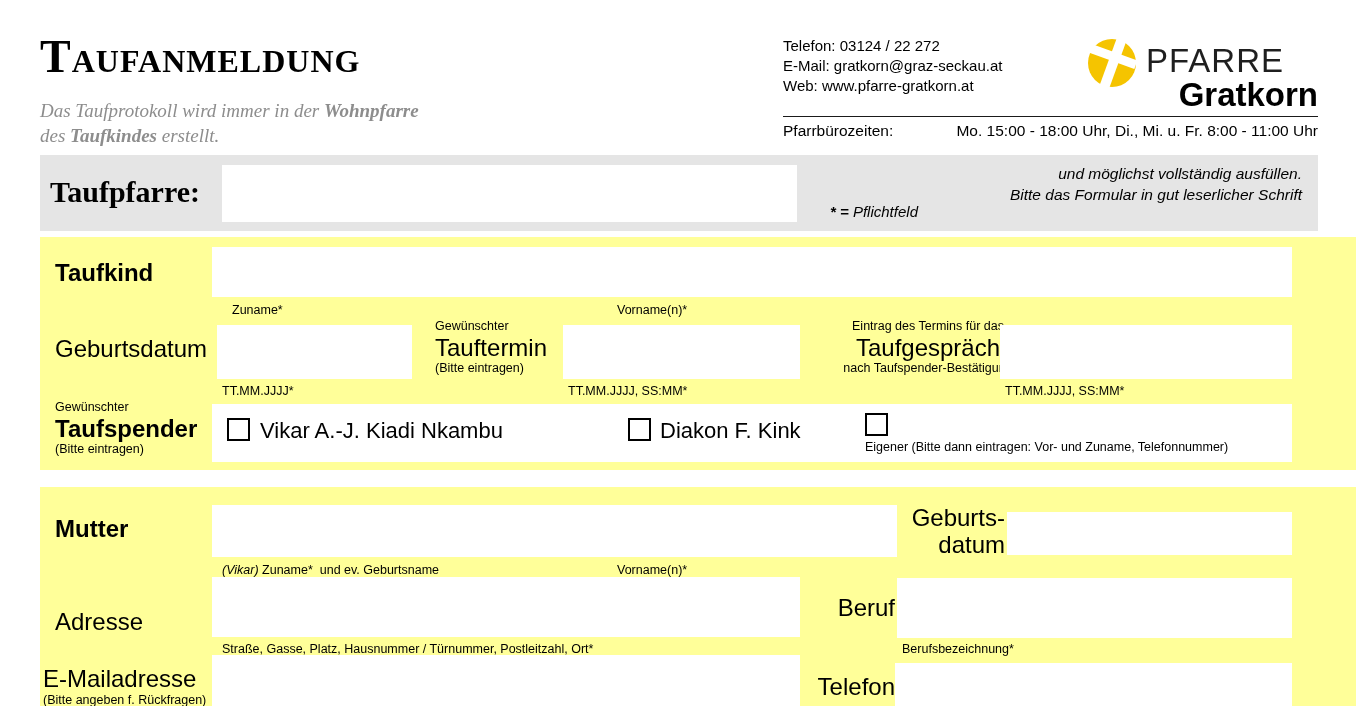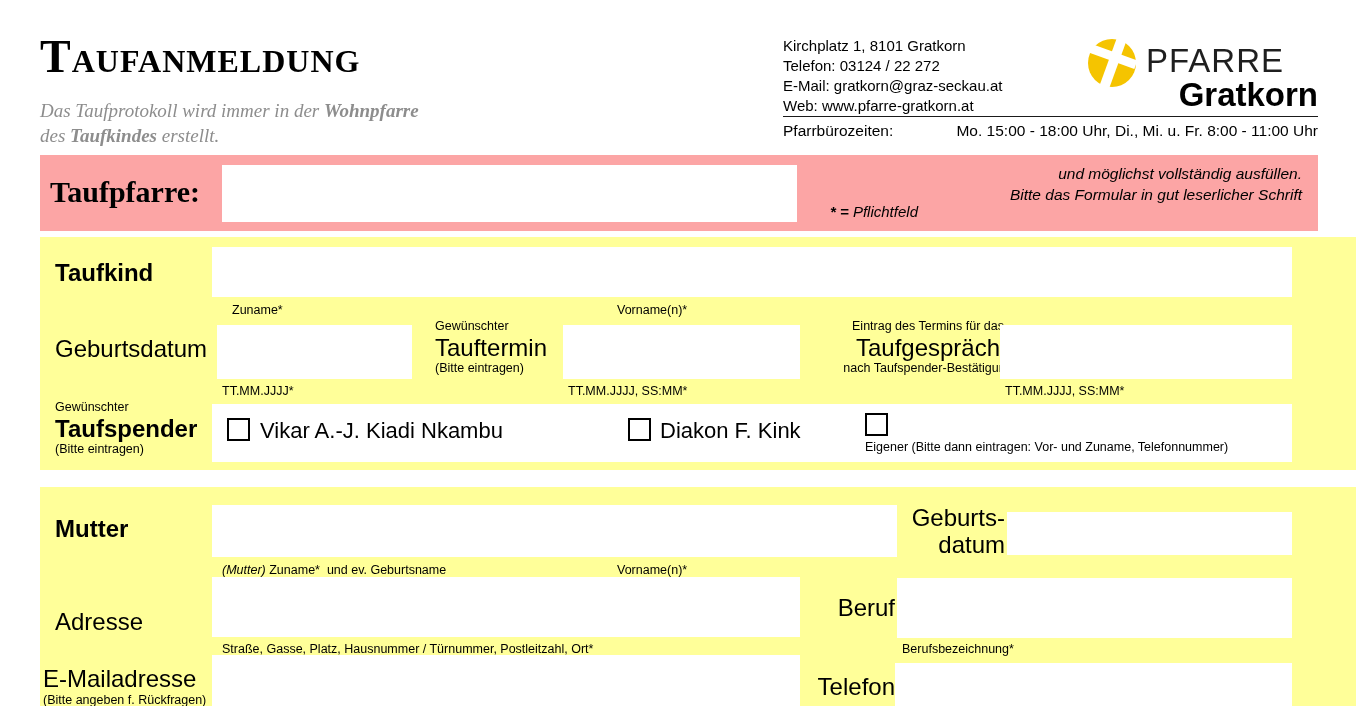--- a/index.html
+++ b/index.html
@@ -16,21 +16,21 @@
   .hours-divider { position:absolute; left:783px; top:116px; width:535px; border-top:1.5px solid #1a1a1a; }
   .hours { position:absolute; left:783px; top:122px; width:535px; display:flex; justify-content:space-between; font-size:15.5px; }
   .logo-mark { position:absolute; left:1088px; top:39px; width:48px; height:48px; border-radius:50%; }
   .cross { position:absolute; left:0; top:0; width:48px; height:48px; transform:rotate(20deg); }
   .bar-v { position:absolute; left:20px; top:-4px; width:10px; height:54px; background:#fff; }
   .bar-h { position:absolute; left:-3px; top:13px; width:50px; height:9px; background:#fff; }
   .logo-line1 { position:absolute; left:1146px; top:42px; font-size:33px; letter-spacing:1px; color:#1f1f1f; }
   .logo-line2 { position:absolute; right:38px; top:76px; font-size:33px; font-weight:bold; color:#000; }
 
   
-  .band { position:absolute; left:40px; top:155px; width:1278px; height:76px; background:#fca5a5; }
+  .band { position:absolute; left:40px; top:155px; width:1278px; height:76px; background:#e5e5e5; }
   .band-label { position:absolute; left:10px; top:20px; font-family:"Liberation Serif", serif; font-weight:bold; font-size:30px; }
   .band-note { position:absolute; right:16px; top:8px; text-align:right; font-style:italic; font-size:15.5px; line-height:21px; }
   .pflicht { position:absolute; left:790px; top:48px; font-style:italic; font-size:15px; }
 
   
   .ysec { position:absolute; left:40px; width:1340px; background:#FFFF99; }
   .sec1 { top:237px; height:233px; }
   .sec2 { top:487px; height:230px; }
 
   .field { position:absolute; background:#fff; border:none; outline:none; font-size:20px;
@@ -51,21 +51,20 @@
 </style>
 </head>
 <body>
 
 <div class="page">
 
   <h1 class="title">Taufanmeldung</h1>
   <p class="intro"><span>Das Taufprotokoll wird immer in der </span><b>Wohnpfarre</b><br><span>des </span><b>Taufkindes</b><span> erstellt.</span></p>
 
   <div class="contact">
-    <div>Kirchplatz 1, 8101 Gratkorn</div>
     <div>Telefon: 03124 / 22 272</div>
     <div>E-Mail: gratkorn@graz-seckau.at</div>
     <div>Web: www.pfarre-gratkorn.at</div>
   </div>
 
   <div class="hours-divider"></div>
   <div class="hours">
     <span>Pfarrbürozeiten:</span>
     <span>Mo. 15:00 - 18:00 Uhr, Di., Mi. u. Fr. 8:00 - 11:00 Uhr</span>
   </div>
@@ -131,21 +130,21 @@
   </section>
 
   <section class="ysec sec2">
     <div class="lbl b" style="left:15px; top:28px;">Mutter</div>
     <input class="field" style="left: 172px; top: 18px; width: 685px; height: 52px;" type="text" value="">
     <div class="right-lbl" style="left:855px; top:17px; width:110px;">
       <div>Geburts-</div>
       <div>datum</div>
     </div>
     <input class="field" style="left: 967px; top: 25px; width: 285px; height: 43px;" type="text" value="">
-    <div class="hint" style="left:182px; top:76px;"><i>(Mutter)</i><span> Zuname*  und ev. Geburtsname</span></div>
+    <div class="hint" style="left:182px; top:76px;"><i>(Vikar)</i><span> Zuname*  und ev. Geburtsname</span></div>
     <div class="hint" style="left:577px; top:76px;">Vorname(n)*</div>
 
     <div class="lbl" style="left:15px; top:121px;">Adresse</div>
     <input class="field" style="left: 172px; top: 90px; width: 588px; height: 60px;" type="text" value="">
     <div class="right-lbl" style="left:745px; top:107px; width:110px;">Beruf</div>
     <input class="field" style="left: 857px; top: 91px; width: 395px; height: 60px;" type="text" value="">
     <div class="hint" style="left:182px; top:155px;">Straße, Gasse, Platz, Hausnummer / Türnummer, Postleitzahl, Ort*</div>
     <div class="hint" style="left:862px; top:155px;">Berufsbezeichnung*</div>
 
     <div class="lbl" style="left:3px; top:178px;">E-Mailadresse</div>

